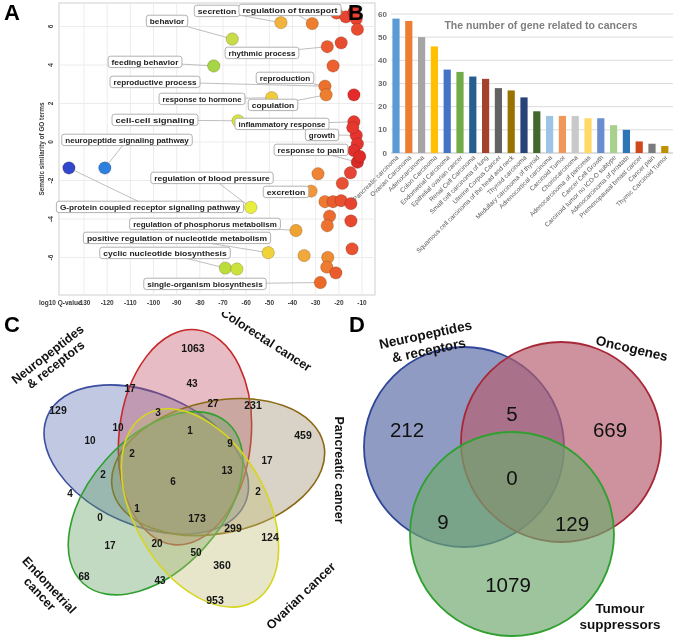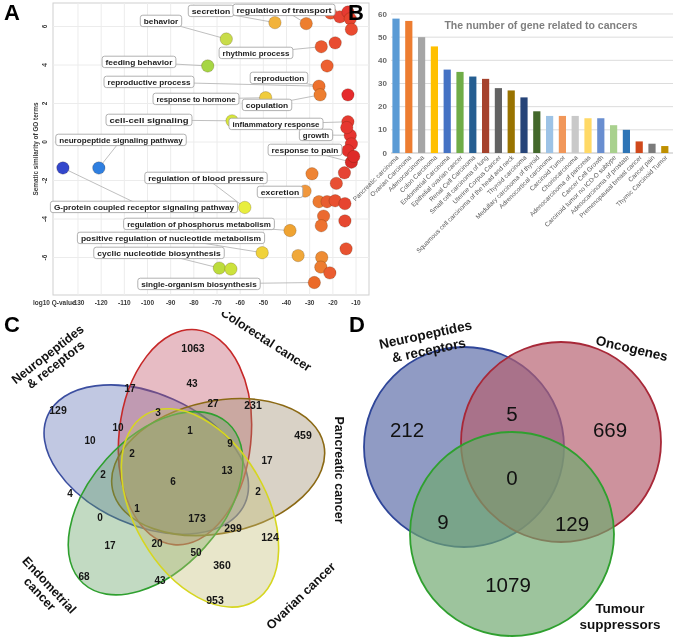--- a/index.html
+++ b/index.html
@@ -13,21 +13,21 @@
 </style>
 </head>
 <body>
 
 <div id="figure">
   <div class="panel-letter" style="left:4px;top:0px;">A</div>
   <div class="panel-letter" style="left:348px;top:0px;">B</div>
   <div class="panel-letter" style="left:4px;top:312px;">C</div>
   <div class="panel-letter" style="left:349px;top:312px;">D</div>
 
-  <div class="panel" style="left:7px;top:0;width:345px;height:310px;padding-left:24px;">
+  <div class="panel" style="left:13px;top:0;width:345px;height:310px;padding-left:24px;">
     <svg id="svg-a" width="345" height="310" viewBox="0 0 345 310">
         <rect x="22" y="3" width="316" height="292" fill="#ffffff" stroke="#CFCFCF" stroke-width="1"></rect>
         <line x1="46.98999999999995" y1="3" x2="46.98999999999995" y2="295" stroke="#ECECEC" stroke-width="1"></line>
         <line x1="70.15999999999997" y1="3" x2="70.15999999999997" y2="295" stroke="#ECECEC" stroke-width="1"></line>
         <line x1="93.32999999999998" y1="3" x2="93.32999999999998" y2="295" stroke="#ECECEC" stroke-width="1"></line>
         <line x1="116.49999999999997" y1="3" x2="116.49999999999997" y2="295" stroke="#ECECEC" stroke-width="1"></line>
         <line x1="139.66999999999996" y1="3" x2="139.66999999999996" y2="295" stroke="#ECECEC" stroke-width="1"></line>
         <line x1="162.83999999999997" y1="3" x2="162.83999999999997" y2="295" stroke="#ECECEC" stroke-width="1"></line>
         <line x1="186.01" y1="3" x2="186.01" y2="295" stroke="#ECECEC" stroke-width="1"></line>
         <line x1="209.17999999999998" y1="3" x2="209.17999999999998" y2="295" stroke="#ECECEC" stroke-width="1"></line>

